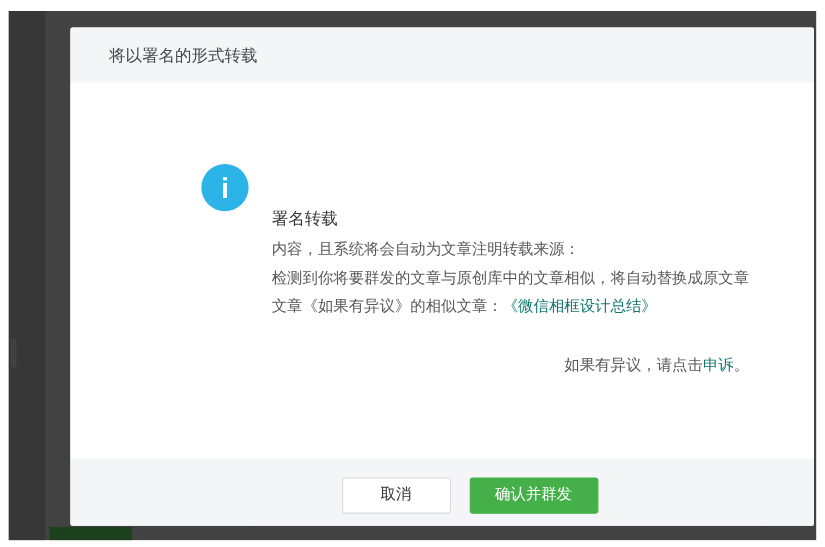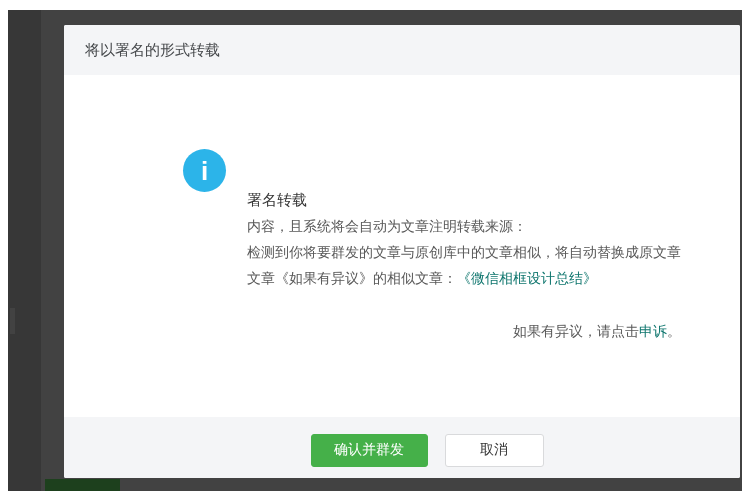--- a/index.html
+++ b/index.html
@@ -14,21 +14,21 @@
               background:#373737; }
   .sidebar-tick { position:absolute; left:10px; top:308px; width:5px; height:26px;
               background:#4a4a4a; opacity:.6; }
   .dimmed-green-btn { position:absolute; left:45px; top:479px; width:75px; height:12px;
               background:#1d401d; }
 
   
   .modal { position:absolute; left:64px; top:25px; width:676px; height:453px;
            background:#ffffff; border-radius:2px; }
   .modal-header { height:50px; background:#f4f5f7; border-radius:2px 2px 0 0;
-           padding-left:21px; display:flex; align-items:center;
+           padding-left:35px; display:flex; align-items:center;
            font-size:15px; color:#45484b; }
   .modal-body { position:relative; height:342px; background:#ffffff; }
 
   .info-row { display:flex; padding:70px 40px 0 119px; }
   .info-icon { flex:0 0 43px; width:43px; height:43px; margin-top:4px;
            border-radius:50%; background:#2cb4e9; color:#ffffff;
            display:flex; align-items:center; justify-content:center;
            font-size:26px; font-weight:bold; font-style:normal; line-height:1; }
   .info-text { margin-left:21px; padding-top:0; }
   .info-heading { font-size:15px; line-height:21px; color:#353535; margin-bottom:3px;margin-top:44px; }
@@ -71,19 +71,19 @@
             <div>检测到你将要群发的文章与原创库中的文章相似，将自动替换成原文章</div>
             <div><span>文章《如果有异议》的相似文章：</span><a class="link">《微信相框设计总结》</a></div>
           </div>
           <div class="appeal-line"><span>如果有异议，请点击</span><a class="link">申诉</a><span>。</span></div>
         </div>
       </div>
     </div>
 
     <div class="modal-footer">
       <div class="btn-group">
+        <button class="btn btn-cancel">取消</button>
         <button class="btn btn-confirm">确认并群发</button>
-        <button class="btn btn-cancel">取消</button>
       </div>
     </div>
 
   </div>
 </div>
 
 </body></html>

